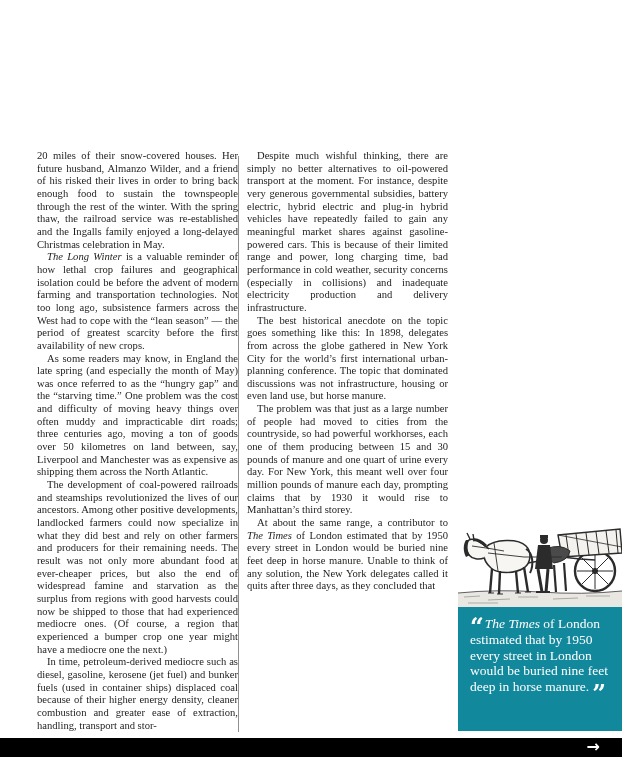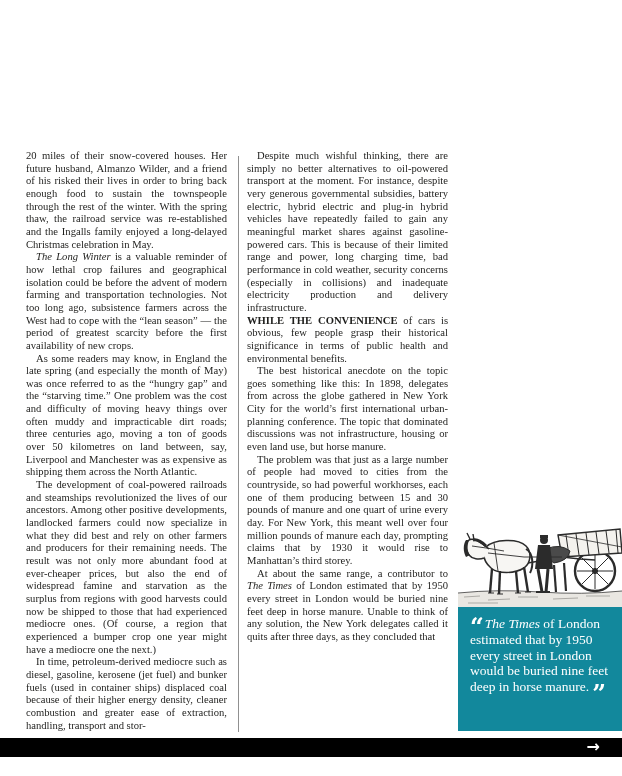--- a/index.html
+++ b/index.html
@@ -12,21 +12,21 @@
     --footer-bar:#000000;
     --footer-arrow:#ffffff;
   }
   html,body{margin:0;padding:0;background:#ffffff;}
   .page{
     position:relative;width:622px;height:776px;background:#ffffff;
     overflow:hidden;font-family:"Liberation Serif",serif;color:var(--body-text);
   }
   
   .col{position:absolute;top:150px;height:590px;overflow:hidden;text-align:justify;}
-  .col-left{left:26px;width:201px;}
+  .col-left{left:37px;width:201px;}
   .col-mid{left:247px;width:201px;}
   .col-divider{position:absolute;left:238px;top:156px;width:1px;height:576px;background:var(--divider);}
   .body-p{margin:0;font-size:10.6px;line-height:12.65px;}
   .body-p.indent{text-indent:10px;}
   .it{font-style:italic;}
   .bd{font-weight:bold;}
   .section-heading{
     font-family:"Liberation Sans",sans-serif;font-weight:400;
     color:var(--heading);font-size:13.5px;letter-spacing:.4px;
     margin:17px 0 11px 0;
@@ -76,21 +76,20 @@
       <p class="body-p indent"><span class="it">The Long Winter</span><span> is a valuable reminder of how lethal crop failures and geographical isolation could be before the advent of modern farming and transportation technologies. Not too long ago, subsistence farmers across the West had to cope with the “lean season” — the period of greatest scarcity before the first availability of new crops.</span></p>
       <p class="body-p indent"><span>As some readers may know, in England the late spring (and especially the month of May) was once referred to as the “hungry gap” and the “starving time.” One problem was the cost and difficulty of moving heavy things over often muddy and impracticable dirt roads; three centuries ago, moving a ton of goods over 50 kilometres on land between, say, Liverpool and Manchester was as expensive as shipping them across the North Atlantic.</span></p>
       <p class="body-p indent"><span>The development of coal-powered railroads and steamships revolutionized the lives of our ancestors. Among other positive developments, landlocked farmers could now specialize in what they did best and rely on other farmers and producers for their remaining needs. The result was not only more abundant food at ever-cheaper prices, but also the end of widespread famine and starvation as the surplus from regions with good harvests could now be shipped to those that had experienced mediocre ones. (Of course, a region that experienced a bumper crop one year might have a mediocre one the next.)</span></p>
       <p class="body-p indent"><span>In time, petroleum-derived mediocre such as diesel, gasoline, kerosene (jet fuel) and bunker fuels (used in container ships) displaced coal because of their higher energy density, cleaner combustion and greater ease of extraction, handling, transport and stor-</span></p>
     </div>
 
   <div class="col-divider"></div>
 
   <div class="col col-mid" id="mid-col">
       <p class="body-p indent"><span>Despite much wishful thinking, there are simply no better alternatives to oil-powered transport at the moment. For instance, despite very generous governmental subsidies, battery electric, hybrid electric and plug-in hybrid vehicles have repeatedly failed to gain any meaningful market shares against gasoline-powered cars. This is because of their limited range and power, long charging time, bad performance in cold weather, security concerns (especially in collisions) and inadequate electricity production and delivery infrastructure.</span></p>
-      <p class="body-p"><span class="bd">WHILE THE CONVENIENCE</span><span> of cars is obvious, few people grasp their historical significance in terms of public health and environmental benefits.</span></p>
       <p class="body-p indent"><span>The best historical anecdote on the topic goes something like this: In 1898, delegates from across the globe gathered in New York City for the world’s first international urban-planning conference. The topic that dominated discussions was not infrastructure, housing or even land use, but horse manure.</span></p>
       <p class="body-p indent"><span>The problem was that just as a large number of people had moved to cities from the countryside, so had powerful workhorses, each one of them producing between 15 and 30 pounds of manure and one quart of urine every day. For New York, this meant well over four million pounds of manure each day, prompting claims that by 1930 it would rise to Manhattan’s third storey.</span></p>
       <p class="body-p indent"><span>At about the same range, a contributor to </span><span class="it">The Times</span><span> of London estimated that by 1950 every street in London would be buried nine feet deep in horse manure. Unable to think of any solution, the New York delegates called it quits after three days, as they concluded that</span></p>
     </div>
 
 
   <div class="illustration">
     <svg width="164" height="94" viewBox="0 0 164 94" xmlns="http://www.w3.org/2000/svg">
 
       <path d="M0 80 Q40 76 82 79 T164 78 L164 94 L0 94 Z" fill="#e9e7e2" stroke="none"></path>

